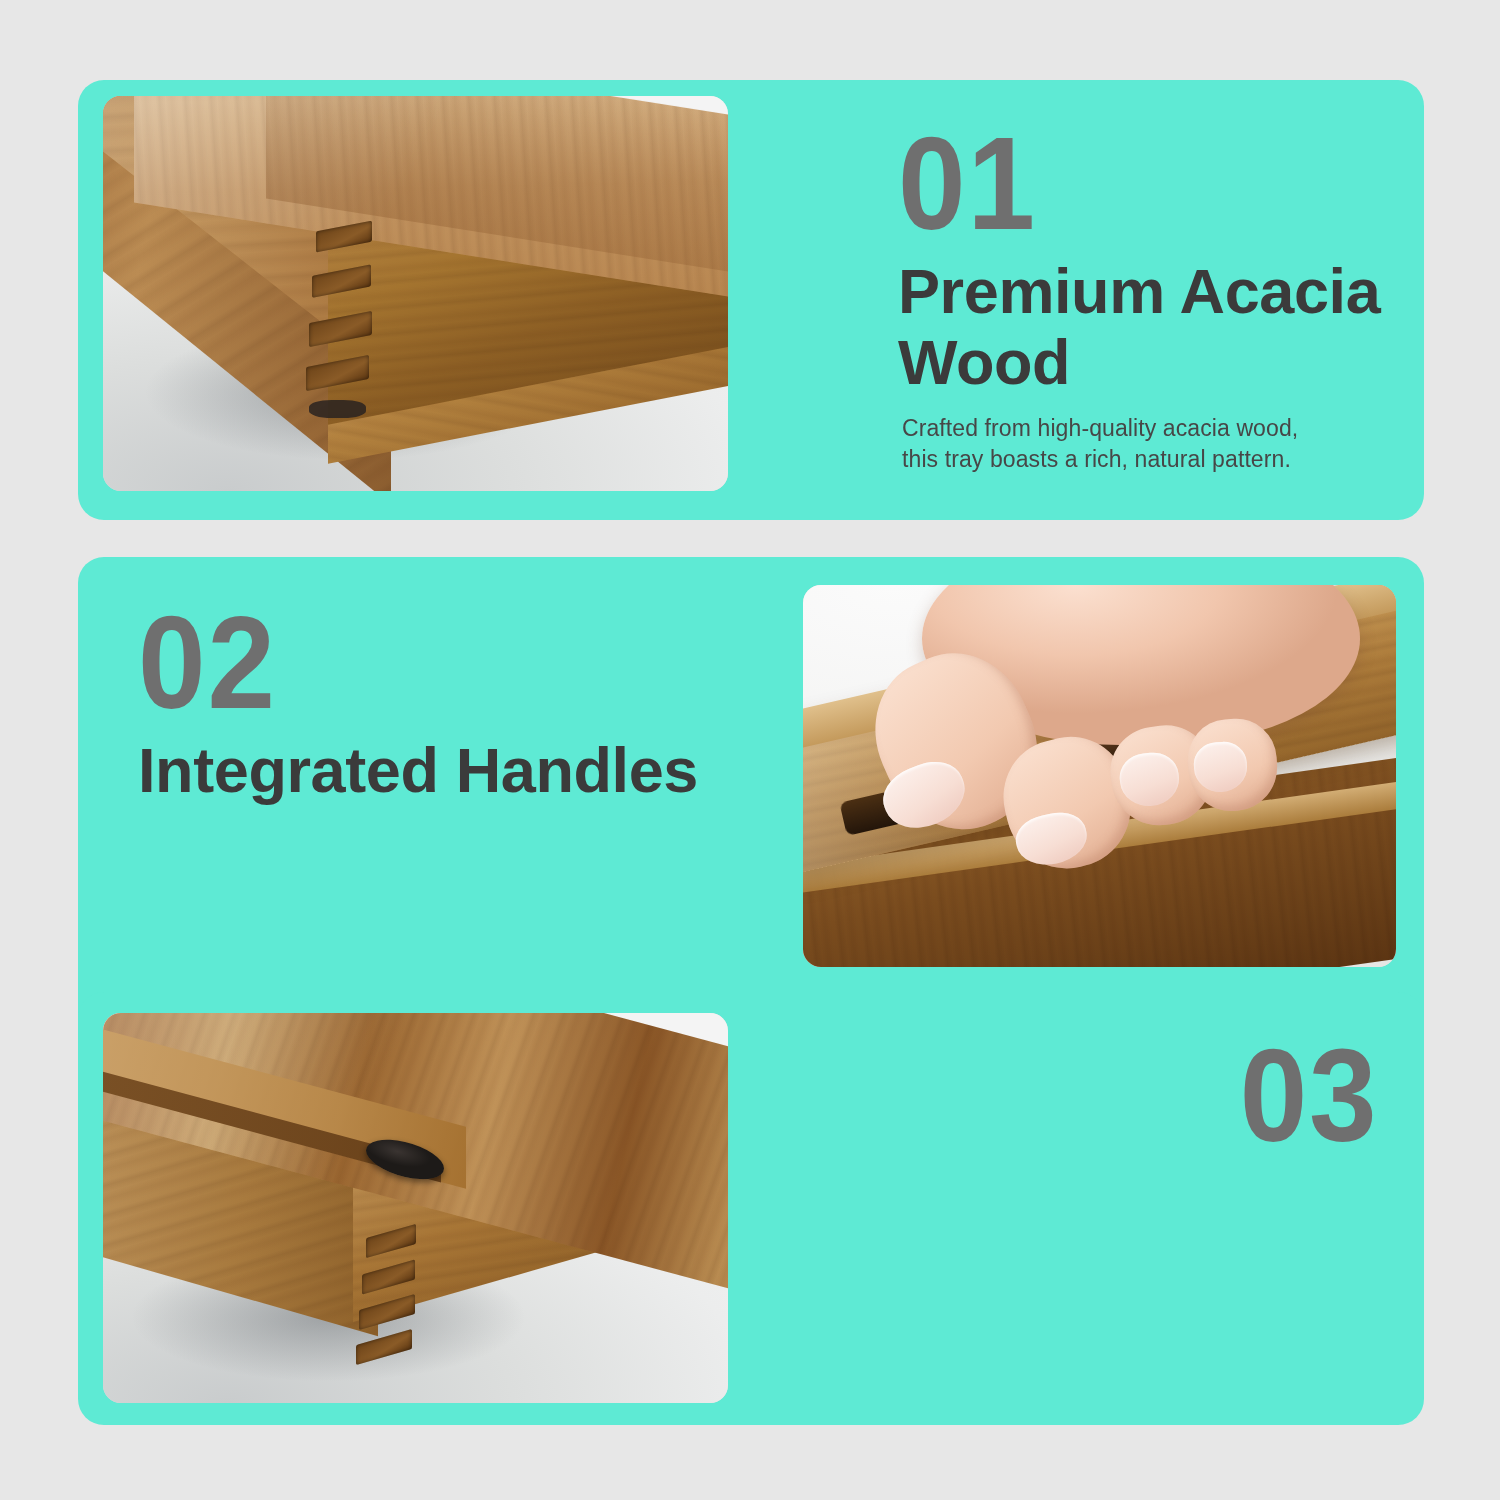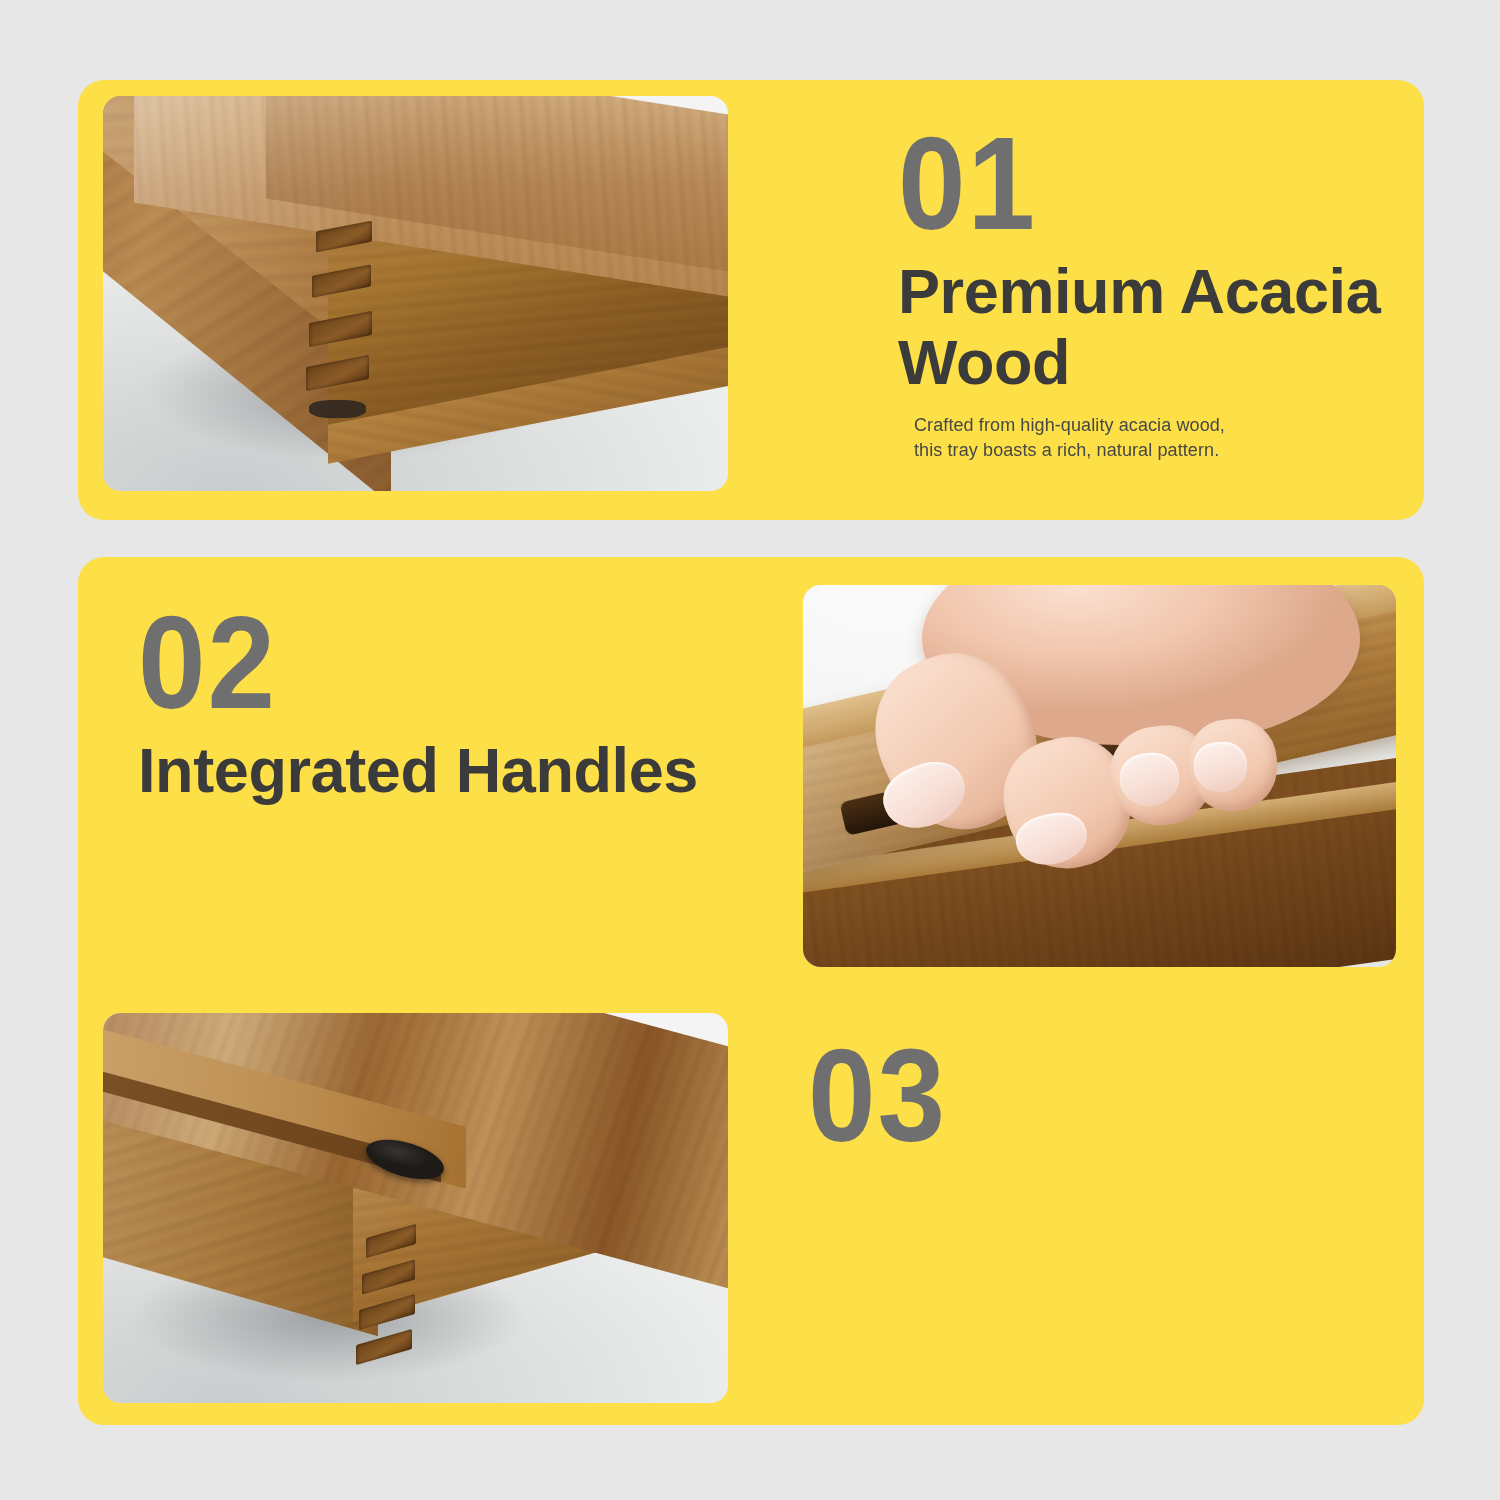--- a/index.html
+++ b/index.html
@@ -6,21 +6,21 @@
   body{
     width:1500px;height:1500px;
     background:#e7e7e7;
     font-family:"Liberation Sans", sans-serif;
     overflow:hidden;
   }
   .page{position:relative;width:1500px;height:1500px;}
 
   .card{
     position:absolute;
-    background:#fde047;
+    background:#5eead4;
     border-radius:26px;
     box-sizing:border-box;
     overflow:hidden;
   }
   #card-1{left:78px;top:80px;width:1346px;height:440px;}
   #card-2{left:78px;top:557px;width:1346px;height:488px;}
   #card-3{left:78px;top:992px;width:1346px;height:433px;}
 
   
   .photo{
@@ -208,21 +208,21 @@
     position:absolute;
     background:radial-gradient(60% 55% at 40% 32%, #3a3431, #1d1a18 70%);
     border-radius:50%;
     box-shadow:0 3px 6px rgba(0,0,0,.45);
   }
 
   
   .text{position:absolute;}
   #text-1{left:820px;top:38px;width:580px;}
   #text-2{left:60px;top:40px;width:620px;}
-  #text-3{left:730px;top:38px;width:620px;}
+  #text-3{left:730px;top:38px;width:620px;text-align:right;}
 
   .num{
     font-family:"Liberation Sans", sans-serif;
     font-size:132px;
     line-height:1.0;
     font-weight:700;
     color:#6f6f6f;
     letter-spacing:2px;
     transform:scaleX(.92);
     transform-origin:left center;
@@ -232,25 +232,25 @@
     font-family:"Liberation Sans", sans-serif;
     font-size:63px;
     line-height:1.12;
     font-weight:600;
     color:#3b3b3b;
     margin:0 0 16px 0;
     letter-spacing:-0.4px;
   }
   .desc{
     font-family:"Liberation Sans", sans-serif;
-    font-size:18px;
+    font-size:23px;
     line-height:1.36;
     font-weight:300;
     color:#474747;
-    margin:16px;
+    margin:4px;
     white-space:pre-line;
     letter-spacing:0.1px;
   }
 </style>
 </head>
 <body>
 
 <div class="page">
 
   <div class="card" id="card-1">

